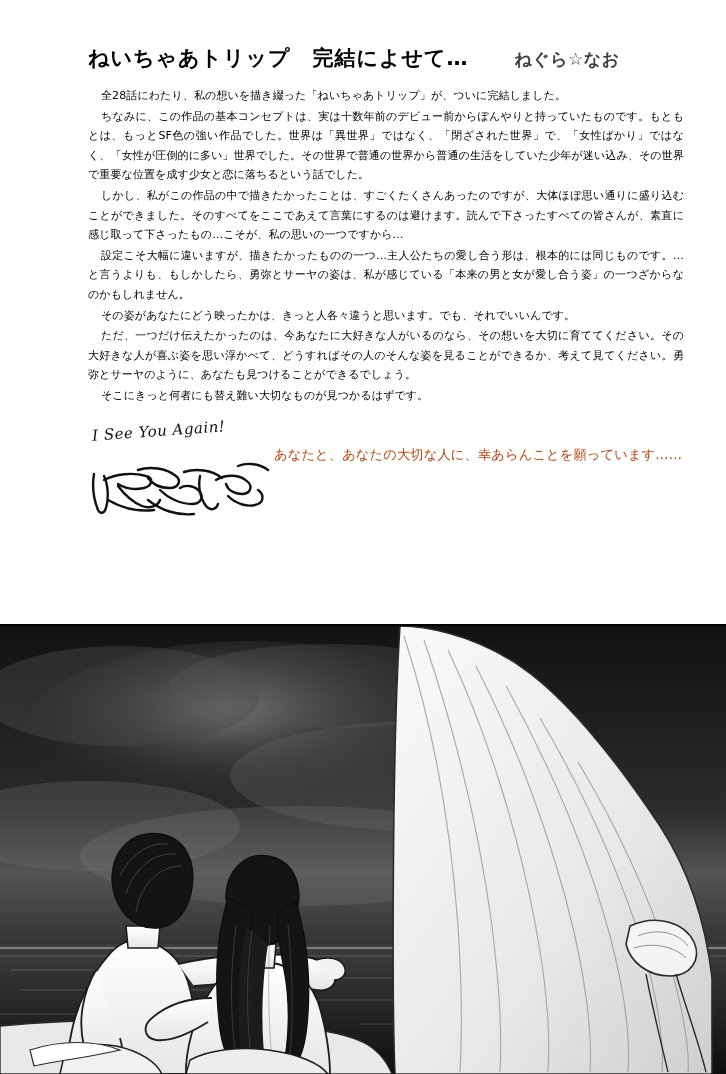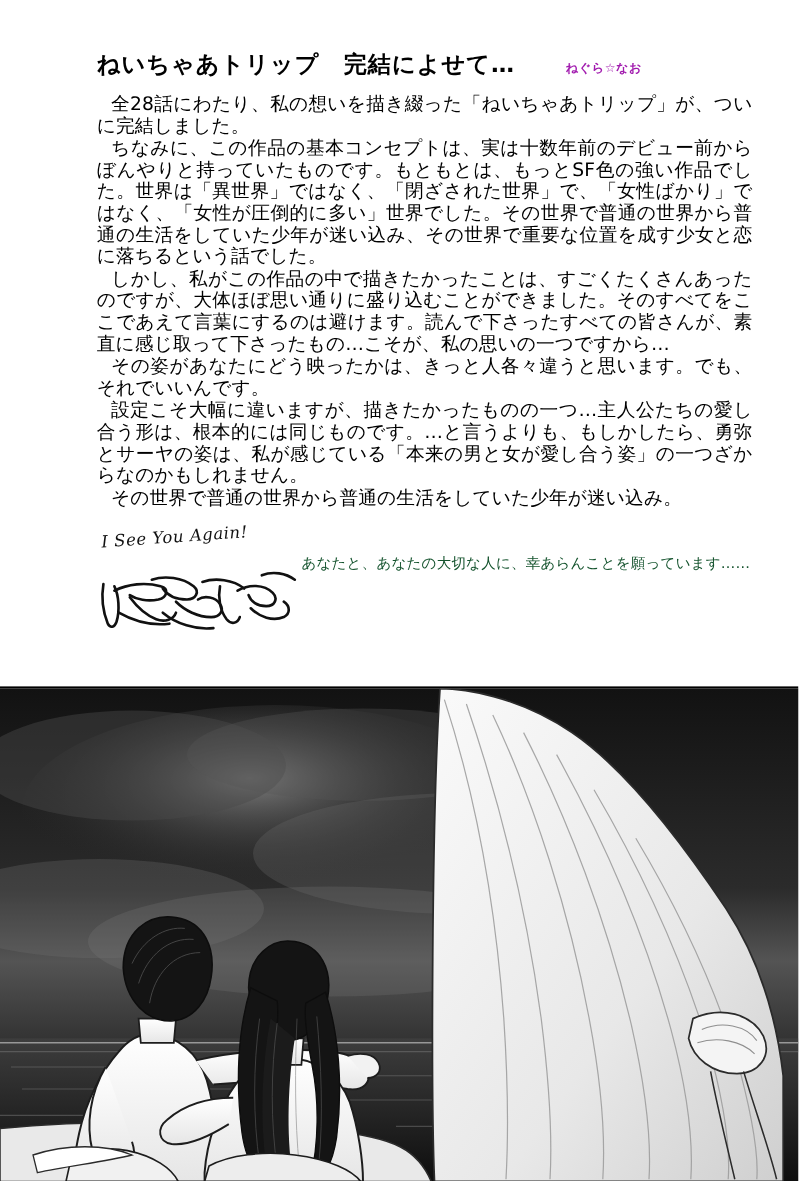--- a/index.html
+++ b/index.html
@@ -33,29 +33,29 @@
   }
   .doc-title {
     font-size: 21px;
     font-weight: bold;
     letter-spacing: 1px;
     color: #000;
     white-space: nowrap;
   }
   .doc-author {
     margin-left: 46px;
-    font-size: 11px;
+    font-size: 17px;
     font-weight: bold;
-    color: #a21caf;
+    color: #404040;
     white-space: nowrap;
     letter-spacing: 0.5px;
   }
   .body-text p {
     margin: 0 16px 1px 0;
-    font-size: 17px;
+    font-size: 11px;
     line-height: 19.6px;
     color: #000;
     text-align: justify;
     text-indent: 13px;
     letter-spacing: 0.1px;
   }
   .closing-block {
     margin-top: 16px;
     position: relative;
     height: 120px;
@@ -76,21 +76,21 @@
     left: 0px;
     top: 34px;
     width: 190px;
     height: 66px;
   }
   .closing-line {
     position: absolute;
     left: 186px;
     top: 24px;
     font-size: 13.2px;
-    color: #14532d;
+    color: #c2410c;
     white-space: nowrap;
     letter-spacing: 0.2px;
   }
   .divider {
     position: absolute;
     left: 0;
     top: 624px;
     width: 726px;
     height: 2px;
     background: #000;
@@ -119,23 +119,24 @@
 
     <div class="title-row">
       <div class="doc-title">ねいちゃあトリップ　完結によせて…</div>
       <div class="doc-author">ねぐら☆なお</div>
     </div>
 
     <div class="body-text">
       <p>全28話にわたり、私の想いを描き綴った「ねいちゃあトリップ」が、ついに完結しました。</p>
       <p>ちなみに、この作品の基本コンセプトは、実は十数年前のデビュー前からぼんやりと持っていたものです。もともとは、もっとSF色の強い作品でした。世界は「異世界」ではなく、「閉ざされた世界」で、「女性ばかり」ではなく、「女性が圧倒的に多い」世界でした。その世界で普通の世界から普通の生活をしていた少年が迷い込み、その世界で重要な位置を成す少女と恋に落ちるという話でした。</p>
       <p>しかし、私がこの作品の中で描きたかったことは、すごくたくさんあったのですが、大体ほぼ思い通りに盛り込むことができました。そのすべてをここであえて言葉にするのは避けます。読んで下さったすべての皆さんが、素直に感じ取って下さったもの…こそが、私の思いの一つですから…</p>
+      <p>設定こそ大幅に違いますが、描きたかったものの一つ…主人公たちの愛し合う形は、根本的には同じものです。…と言うよりも、もしかしたら、勇弥とサーヤの姿は、私が感じている「本来の男と女が愛し合う姿」の一つざからなのかもしれません。</p>
       <p>その姿があなたにどう映ったかは、きっと人各々違うと思います。でも、それでいいんです。</p>
-      <p>設定こそ大幅に違いますが、描きたかったものの一つ…主人公たちの愛し合う形は、根本的には同じものです。…と言うよりも、もしかしたら、勇弥とサーヤの姿は、私が感じている「本来の男と女が愛し合う姿」の一つざからなのかもしれません。</p>
-      <p>その世界で普通の世界から普通の生活をしていた少年が迷い込み。</p>
+      <p>ただ、一つだけ伝えたかったのは、今あなたに大好きな人がいるのなら、その想いを大切に育ててください。その大好きな人が喜ぶ姿を思い浮かべて、どうすればその人のそんな姿を見ることができるか、考えて見てください。勇弥とサーヤのように、あなたも見つけることができるでしょう。</p>
+      <p>そこにきっと何者にも替え難い大切なものが見つかるはずです。</p>
     </div>
 
     <div class="closing-block">
       <div class="sign-en">I See You Again!</div>
 
       <svg class="signature-mark" viewBox="0 0 190 66">
         <g fill="none" stroke="#111" stroke-width="2.4" stroke-linecap="round" stroke-linejoin="round">
           <path d="M6 18 C4 30 6 44 10 54 C12 58 16 58 18 52 C21 42 20 28 16 20"></path>
           <path d="M16 24 C28 18 44 16 58 20 C66 22 64 30 56 32 C46 34 36 32 30 28"></path>
           <path d="M30 30 C36 38 44 46 54 50 C62 53 70 50 72 44"></path>

